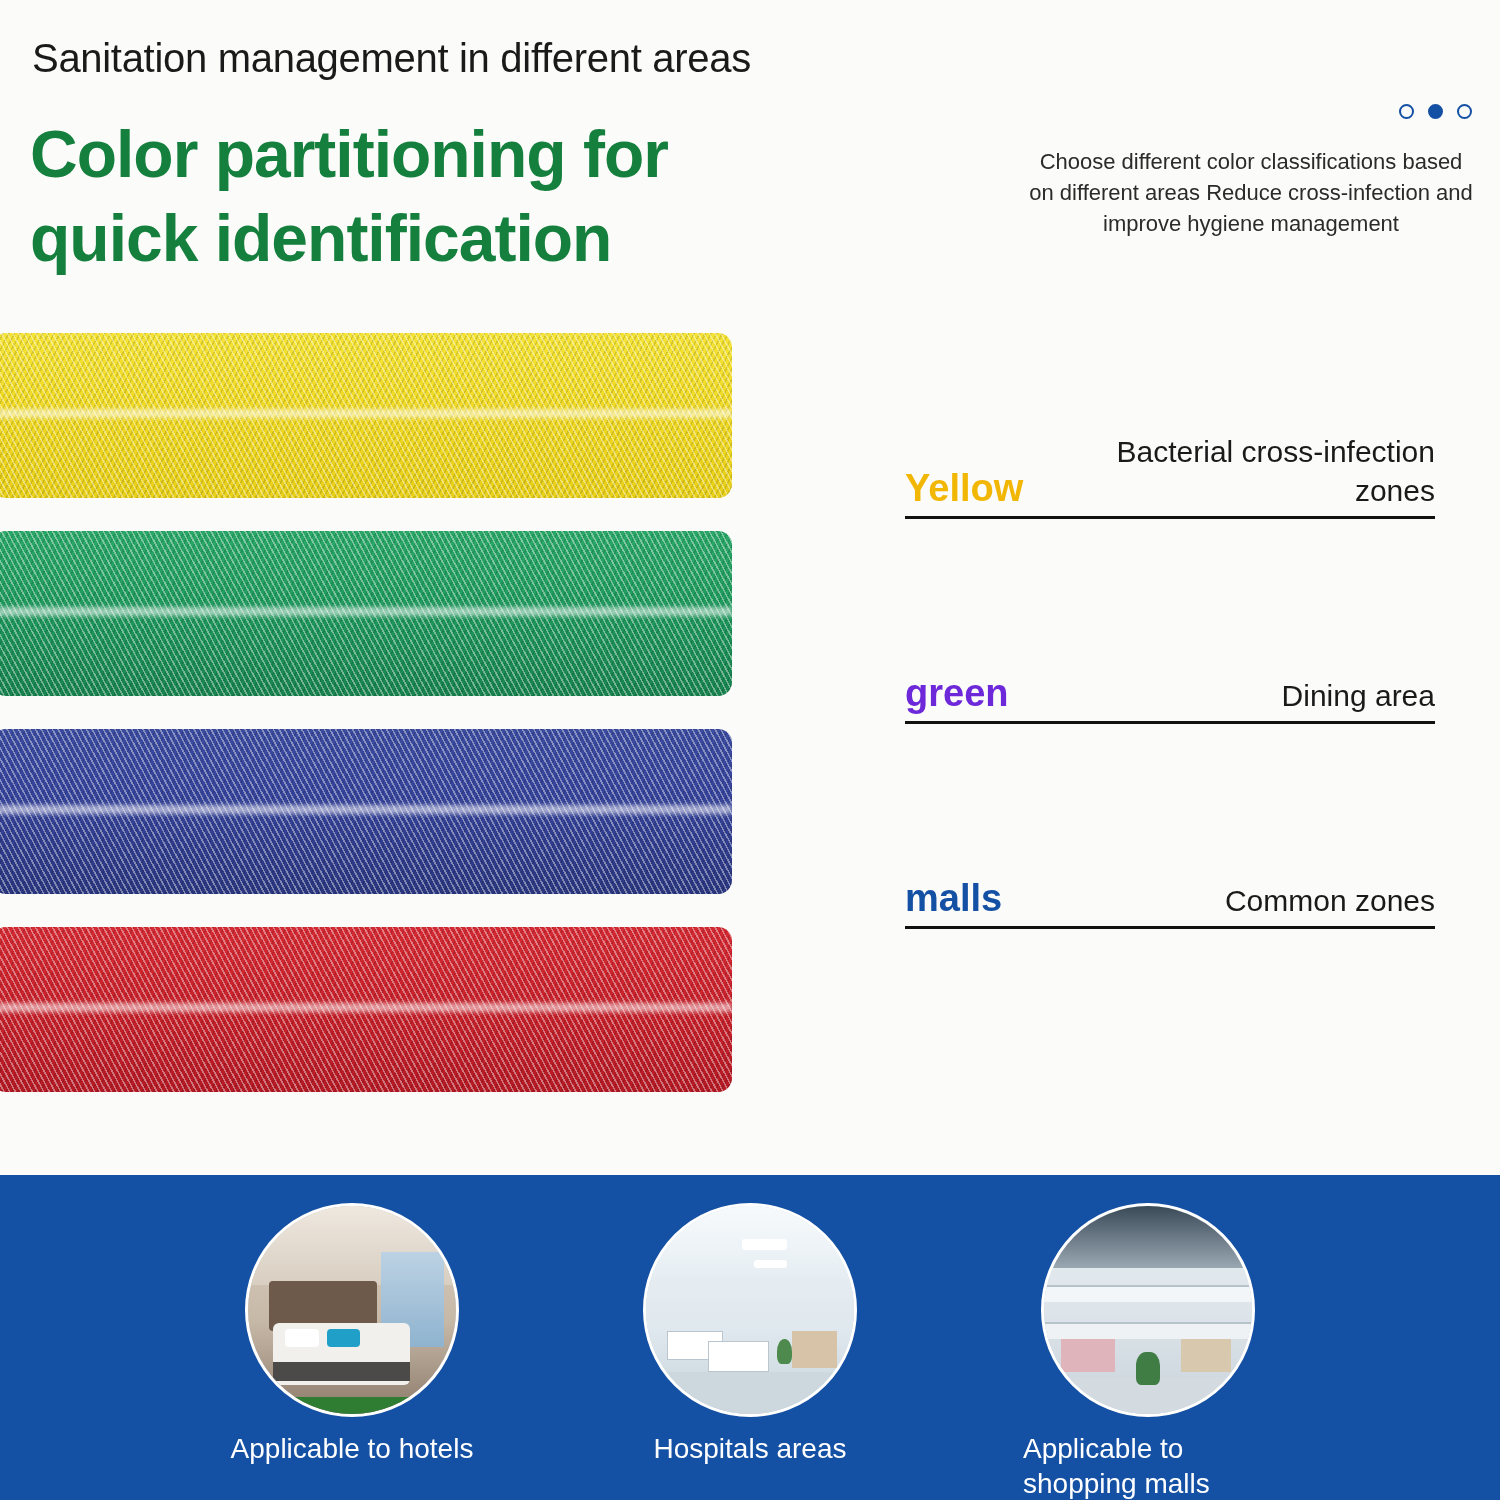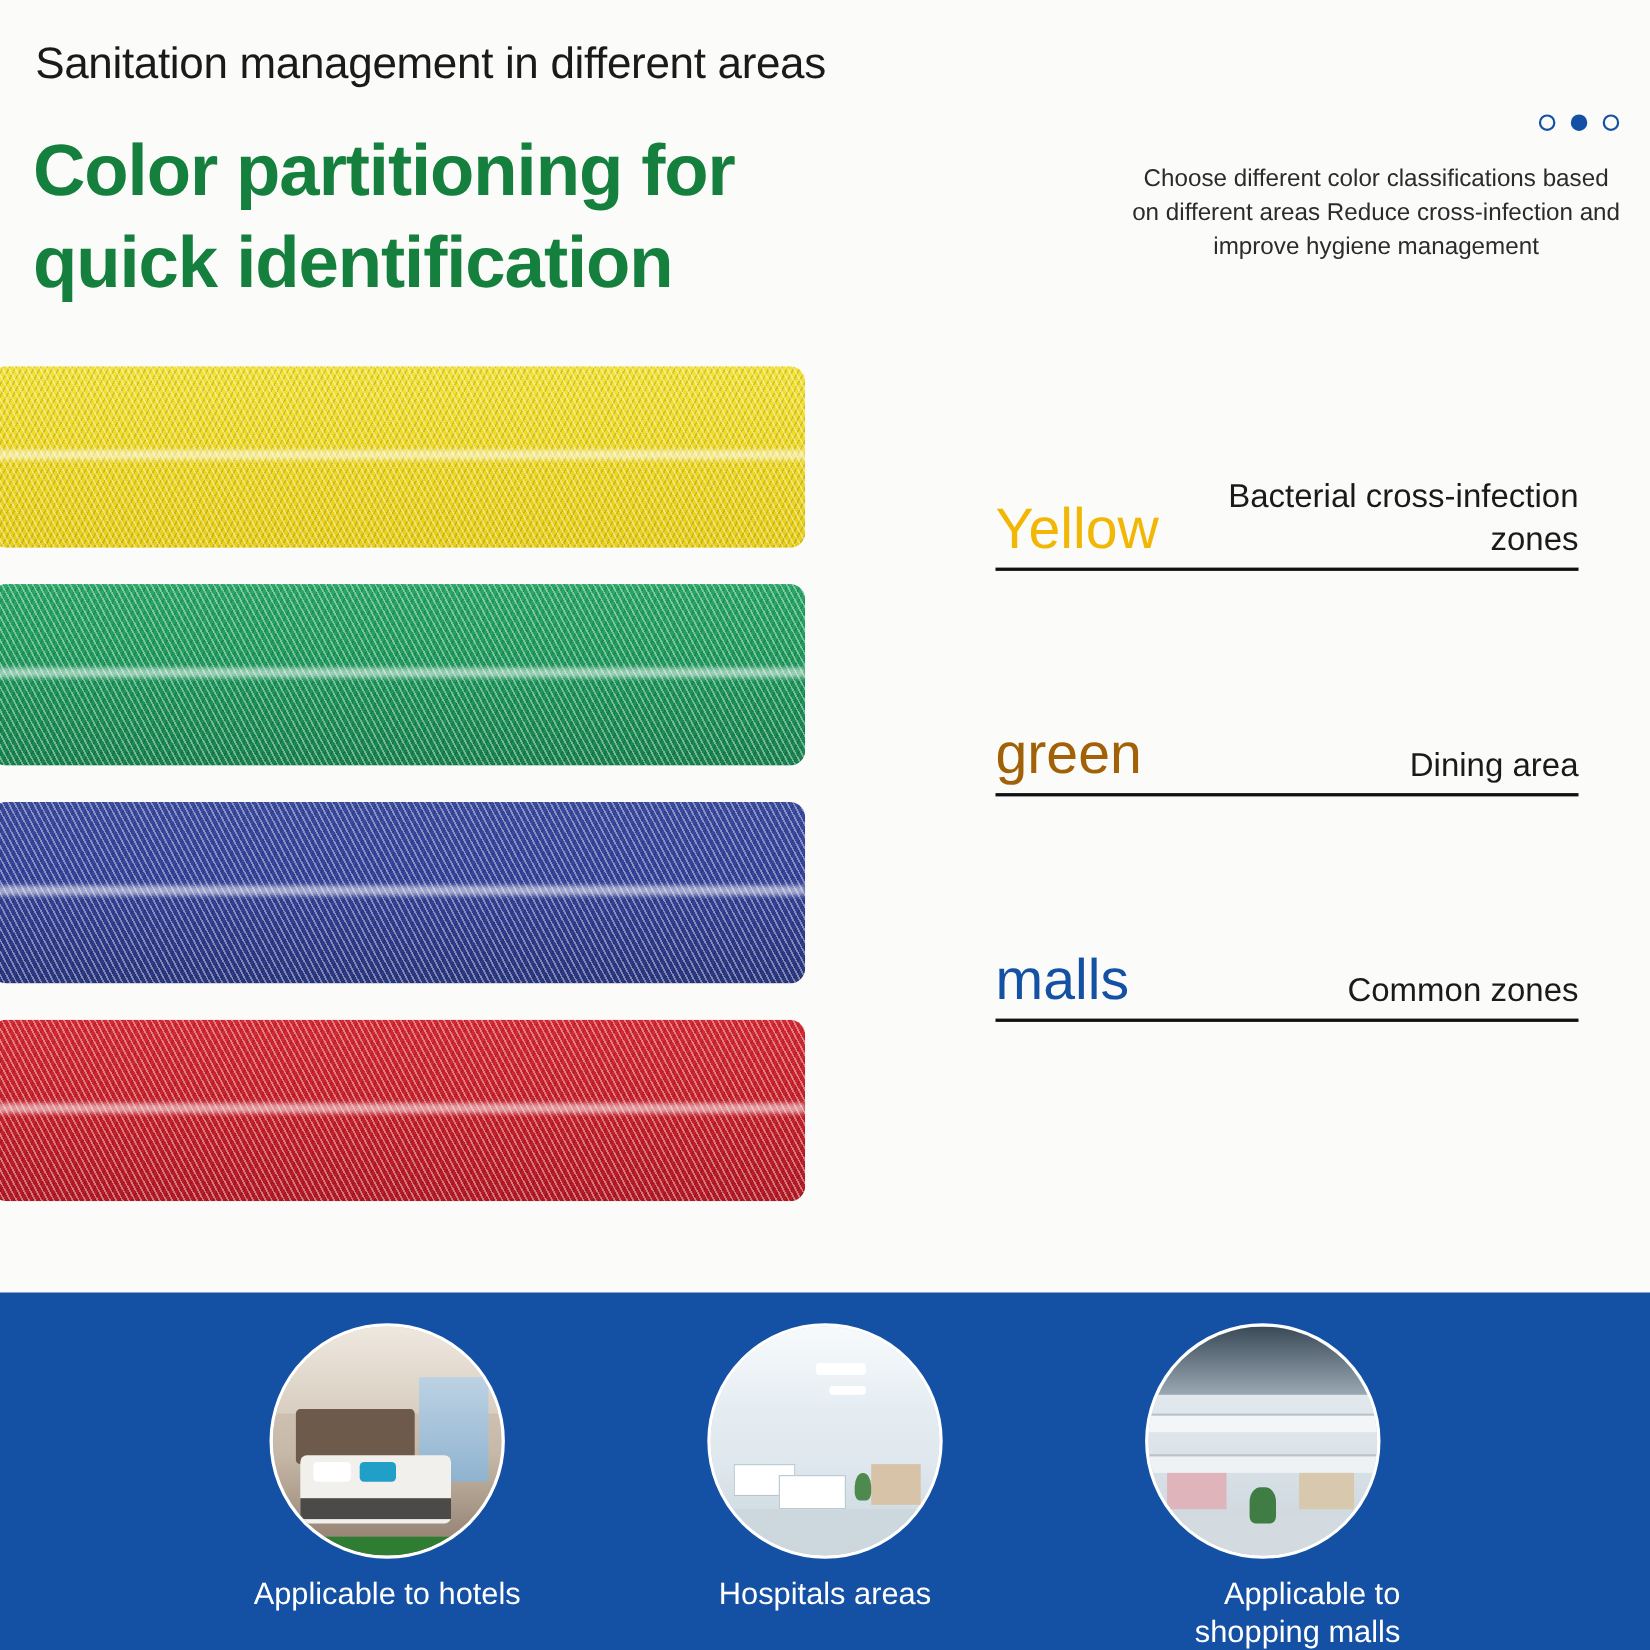--- a/index.html
+++ b/index.html
@@ -128,22 +128,22 @@
     right: 0;
     bottom: 38px;
     display: flex;
     align-items: flex-end;
     justify-content: space-between;
     gap: 16px;
     border-bottom: 3px solid #111111;
     padding-bottom: 6px;
   }
   .legend-key {
-    font-size: 52px;
-    font-weight: normal;
+    font-size: 38px;
+    font-weight: bold;
     white-space: nowrap;
     line-height: 1.1;
   }
   .legend-val {
     font-size: 30px;
     color: #1a1a1a;
     line-height: 1.28;
     text-align: right;
     flex: 1;
   }
@@ -179,21 +179,21 @@
     border: 3px solid #ffffff;
     overflow: hidden;
     position: relative;
     background: #cfd6df;
   }
   .footer-label {
     margin-top: 14px;
     color: #ffffff;
     font-size: 28px;
     line-height: 1.25;
-    text-align: right;
+    text-align: left;
   }
 
   
   .scene { position: absolute; inset: 0; }
 
   
   .hotel { background: linear-gradient(180deg,#d9cfc2 0%, #c7b9a8 55%, #8d7b6a 100%); }
   .hotel .ceil { position:absolute; left:0; right:0; top:0; height:38%; background:linear-gradient(180deg,#efe8df,#d8cec1); }
   .hotel .win { position:absolute; right:6%; top:22%; width:30%; height:46%; background:linear-gradient(180deg,#bcd2e4,#8fb3cf); }
   .hotel .bed { position:absolute; left:12%; bottom:14%; width:66%; height:30%; background:#f2f0ec; border-radius:6px; }
@@ -259,21 +259,21 @@
 
     <div class="legend-row">
       <div class="legend-inner">
         <span class="legend-key" style="color:#f2b705">Yellow</span>
         <span class="legend-val">Bacterial cross-infection zones</span>
       </div>
     </div>
 
     <div class="legend-row">
       <div class="legend-inner">
-        <span class="legend-key" style="color:#a16207">green</span>
+        <span class="legend-key" style="color:#6d28d9">green</span>
         <span class="legend-val">Dining area</span>
       </div>
     </div>
 
     <div class="legend-row">
       <div class="legend-inner">
         <span class="legend-key" style="color:#1450a3">malls</span>
         <span class="legend-val">Common zones</span>
       </div>
     </div>

